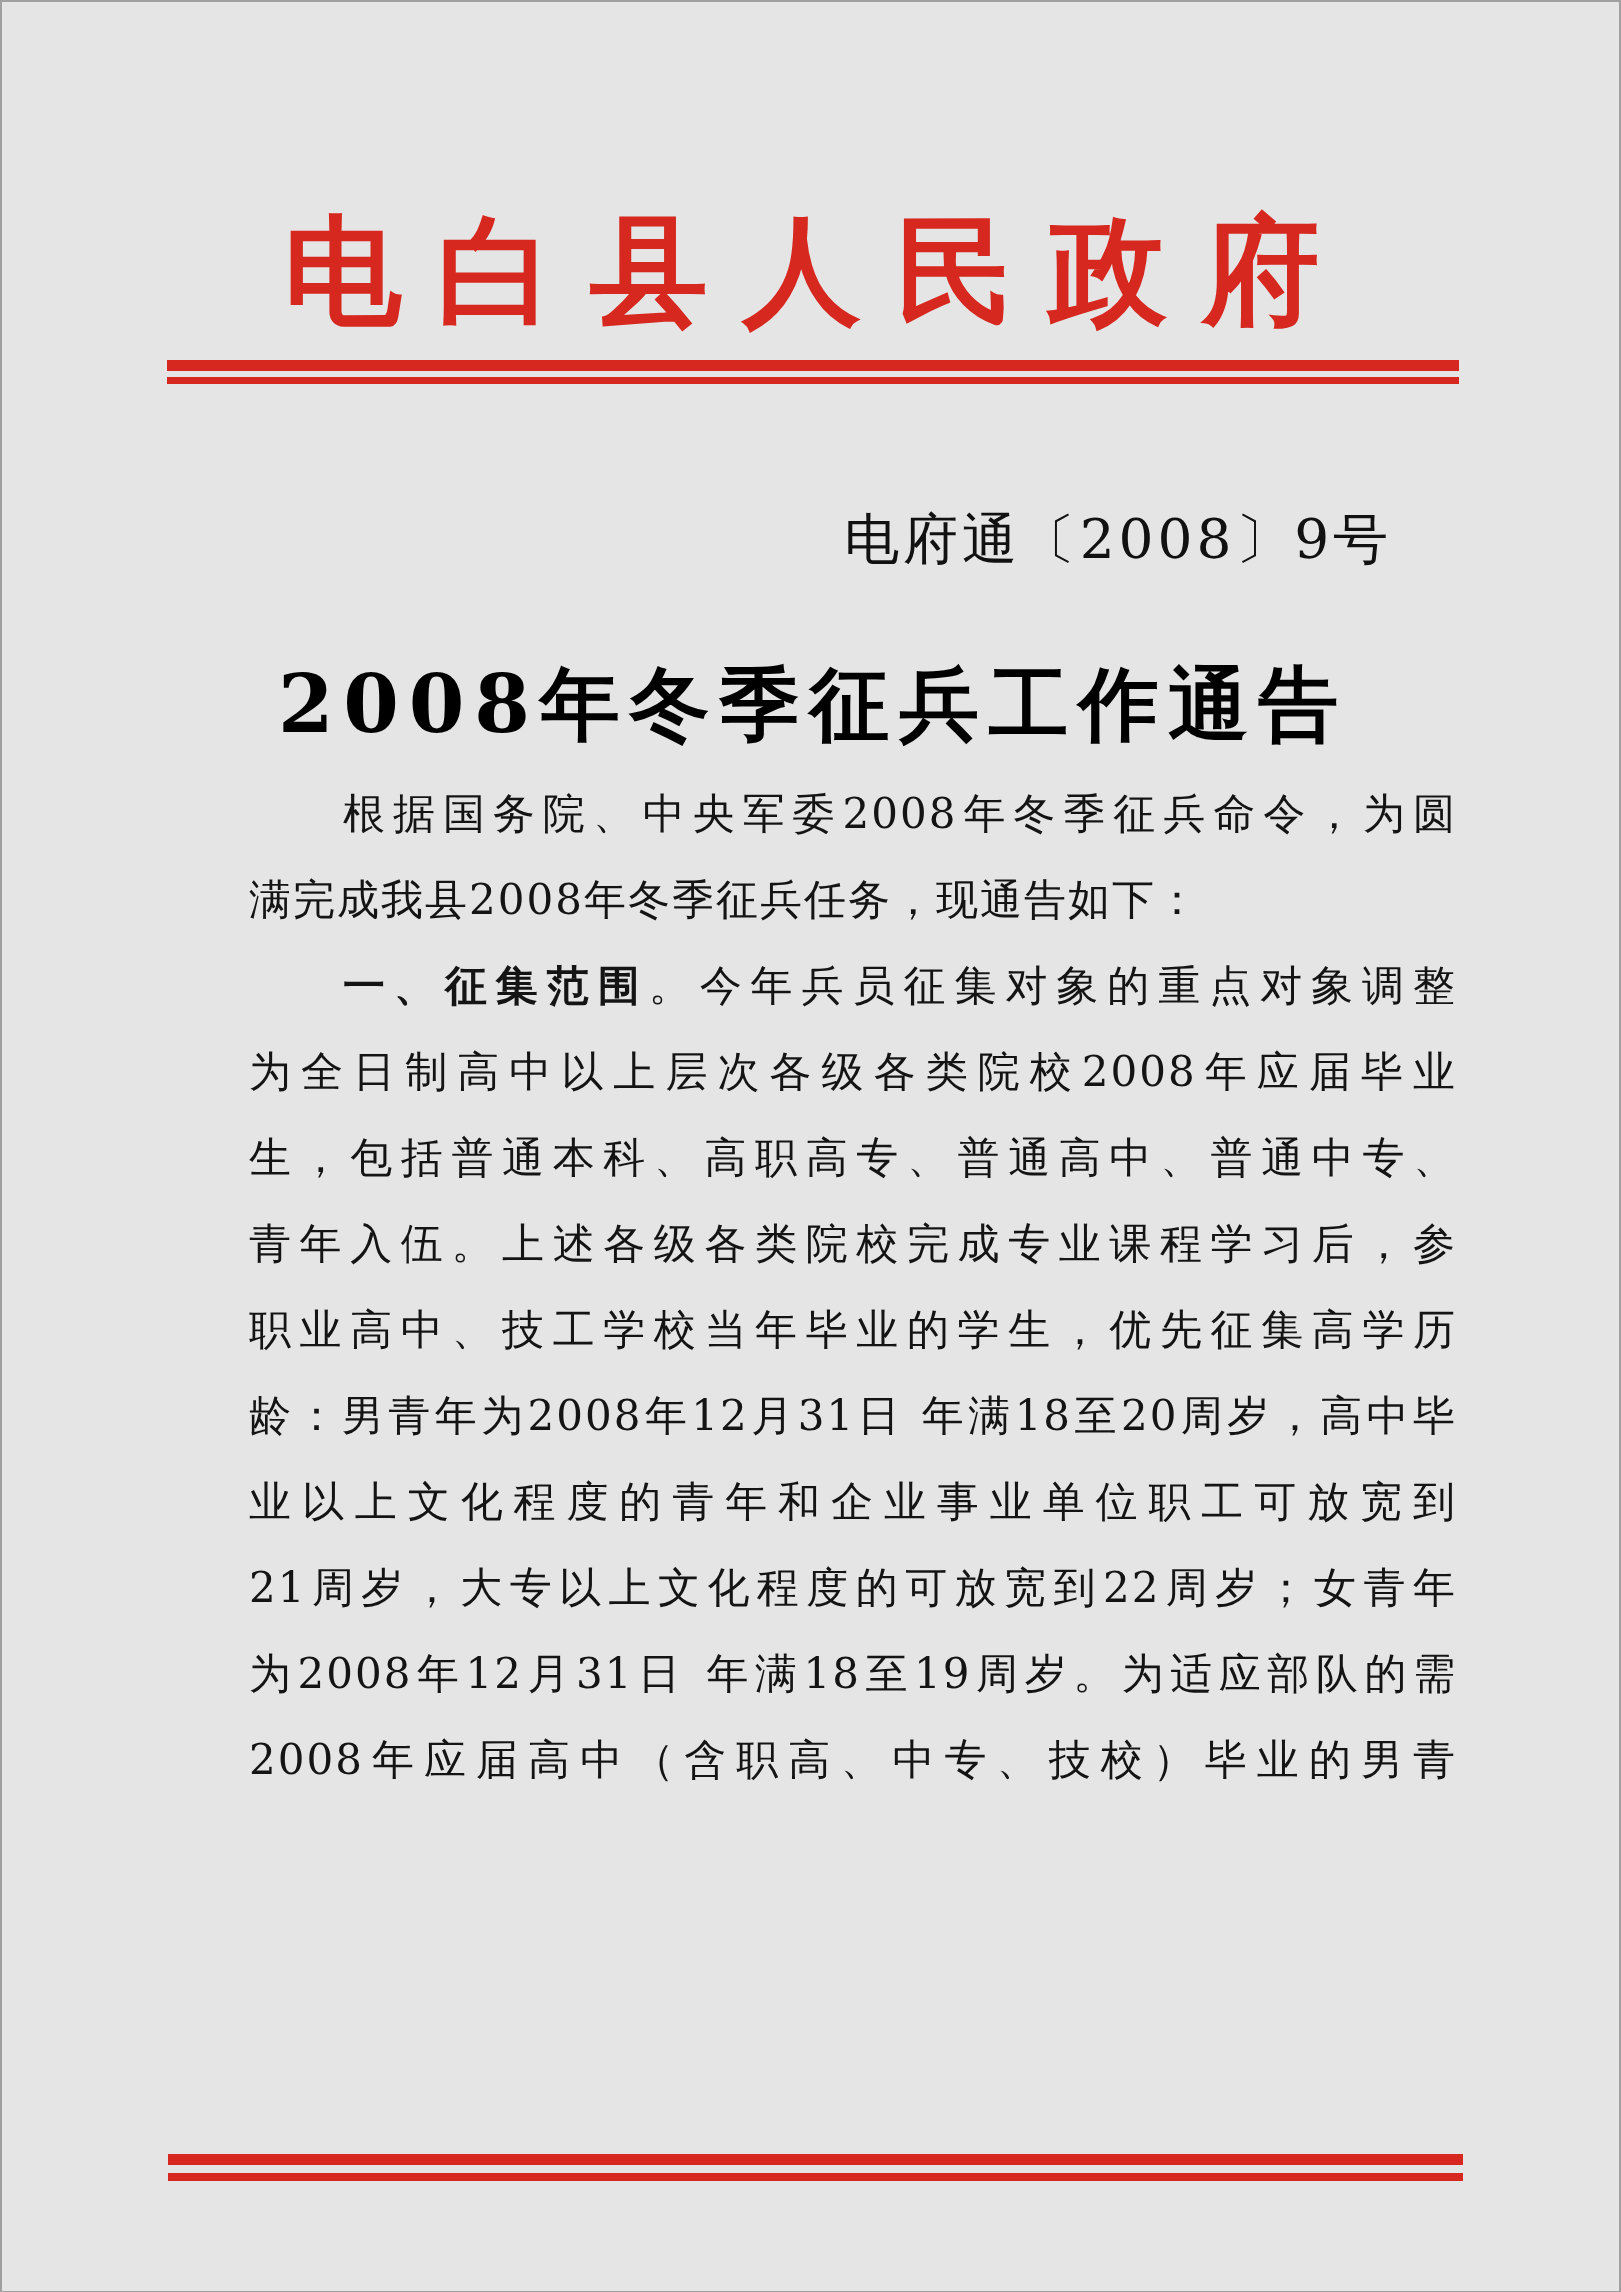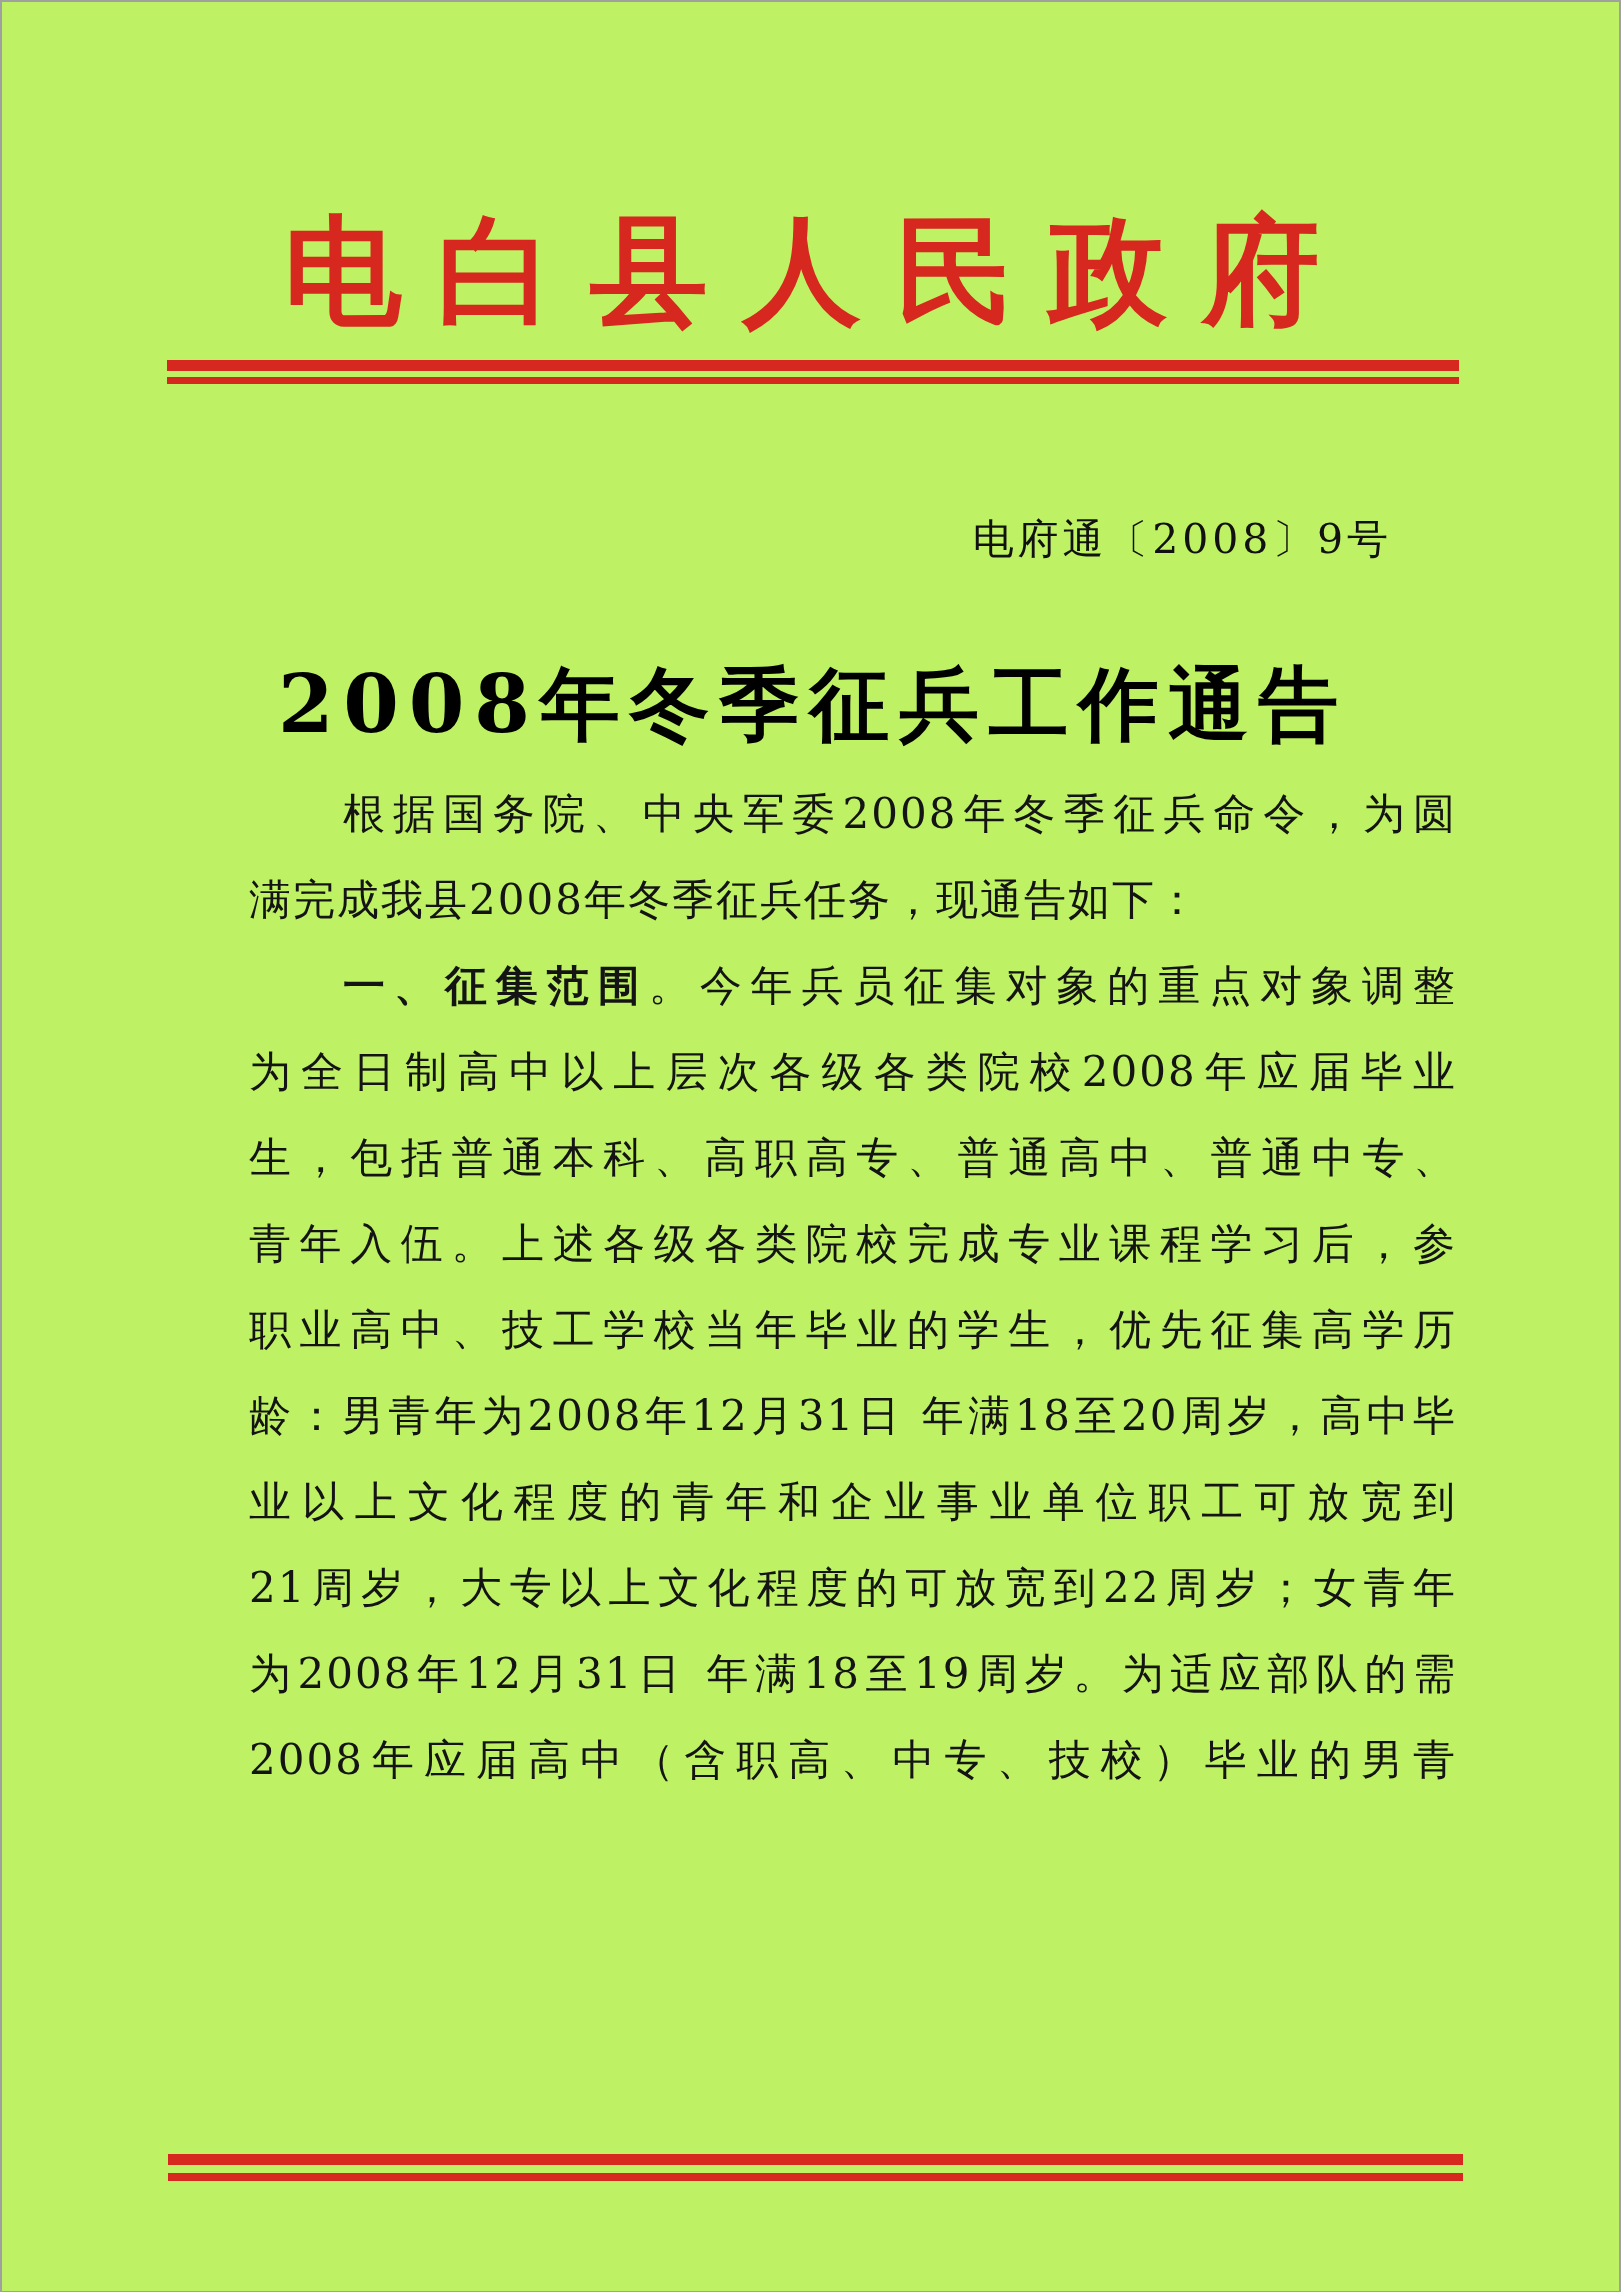--- a/index.html
+++ b/index.html
@@ -2,21 +2,21 @@
 <html><head>
 <meta charset="utf-8">
 <style>
   html, body { margin: 0; padding: 0; background: #ffffff; }
 
   .page {
     position: relative;
     width: 1621px;
     height: 2293px;
     box-sizing: border-box;
-    background: #bef264;
+    background: #e5e5e5;
     border: 2px solid #a0a0a0;
     overflow: hidden;
     font-family: "DejaVu Serif", "Liberation Serif", serif;
     color: #141414;
   }
 
   
   .gov-title {
     position: absolute;
     top: 188px;
@@ -38,21 +38,21 @@
   .rule-top-thick    { left: 165px; top: 358px;  width: 1292px; height: 10.8px; }
   .rule-top-thin     { left: 165px; top: 375px;  width: 1292px; height: 6.9px;  }
   .rule-bottom-thick { left: 166px; top: 2152px; width: 1295px; height: 10.8px; }
   .rule-bottom-thin  { left: 166px; top: 2171px; width: 1295px; height: 7.8px;  }
 
   
   .doc-number {
     position: absolute;
     top: 510px;
     right: 227px;
-    font-size: 41px;
+    font-size: 55px;
     line-height: 55px;
     letter-spacing: 3.9px;
     color: #111111;
     white-space: nowrap;
   }
 
   
   .doc-title {
     position: absolute;
     top: 647px;

